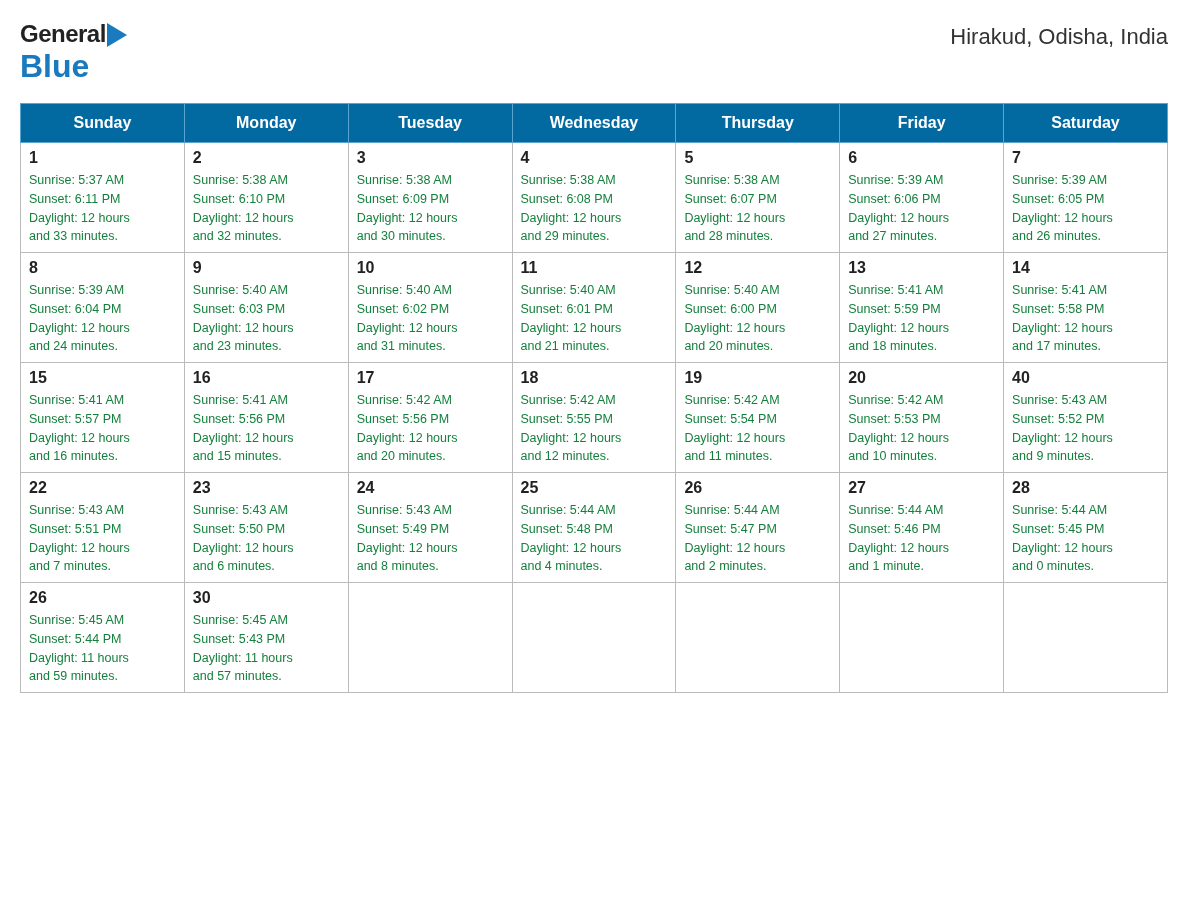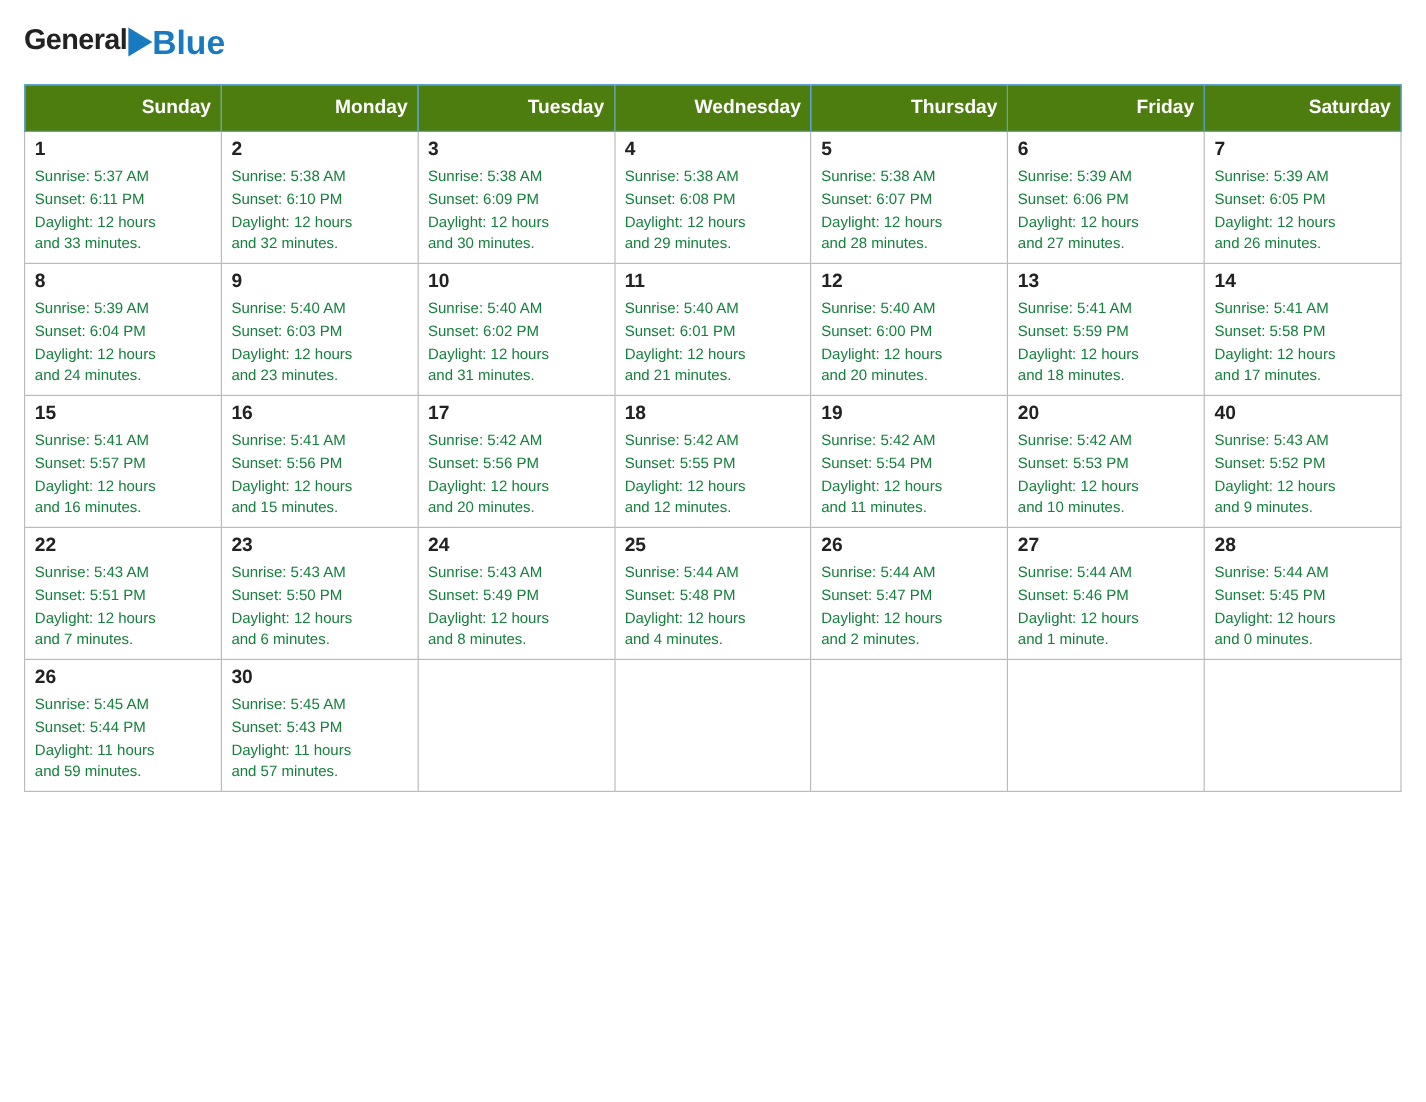--- a/index.html
+++ b/index.html
@@ -29,26 +29,26 @@
       font-size: 22px;
       color: #333;
       margin-top: 4px;
     }
     .calendar {
       width: 100%;
       border-collapse: collapse;
       border: 1px solid #aaa;
     }
     .calendar th {
-      background-color: #4d7c0f;
+      background-color: #0369a1;
       color: #fff;
       font-size: 16px;
       font-weight: bold;
       padding: 10px 8px;
-      text-align: right;
+      text-align: center;
       border: 1px solid #5ba4d0;
     }
     .calendar td {
       border: 1px solid #bbb;
       vertical-align: top;
       padding: 6px 8px;
       font-size: 13px;
       color: #222;
       width: 14.28%;
       min-height: 100px;
@@ -61,21 +61,21 @@
       display: block;
       margin-bottom: 4px;
     }
     .day-info {
       font-size: 12.5px;
       color: #15803d;
       line-height: 1.5;
     }
     .logo-wrapper {
       display: flex;
-      flex-direction: row;
+      flex-direction: column;
       align-items: flex-start;
     }
     .logo-line1 {
       display: flex;
       align-items: center;
     }
     .general-text {
       font-size: 24px;
       font-weight: bold;
       color: #222;
@@ -85,21 +85,21 @@
       display: inline-block;
       width: 0;
       height: 0;
       border-top: 12px solid transparent;
       border-bottom: 12px solid transparent;
       border-left: 20px solid #1a7abf;
       margin-left: 1px;
       margin-top: 2px;
     }
     .blue-text {
-      font-size: 28px;
+      font-size: 32px;
       font-weight: bold;
       color: #1a7abf;
       margin-top: -2px;
     }
     .empty-td {
       background: #f9f9f9;
     }
   </style>
 </head>
 <body>
@@ -108,20 +108,21 @@
   <div class="logo-wrapper">
     <div class="logo-line1">
       <span class="general-text">General</span>
       <span class="blue-arrow"></span>
     </div>
     <div>
       <span class="blue-text">Blue</span>
     </div>
   </div>
   <div class="title-area">
+    <div class="cal-subtitle">Hirakud, Odisha, India</div>
   </div>
 </div>
 
 <table class="calendar">
   <thead>
     <tr>
     <th>Sunday</th>
         <th>Monday</th>
         <th>Tuesday</th>
         <th>Wednesday</th>

